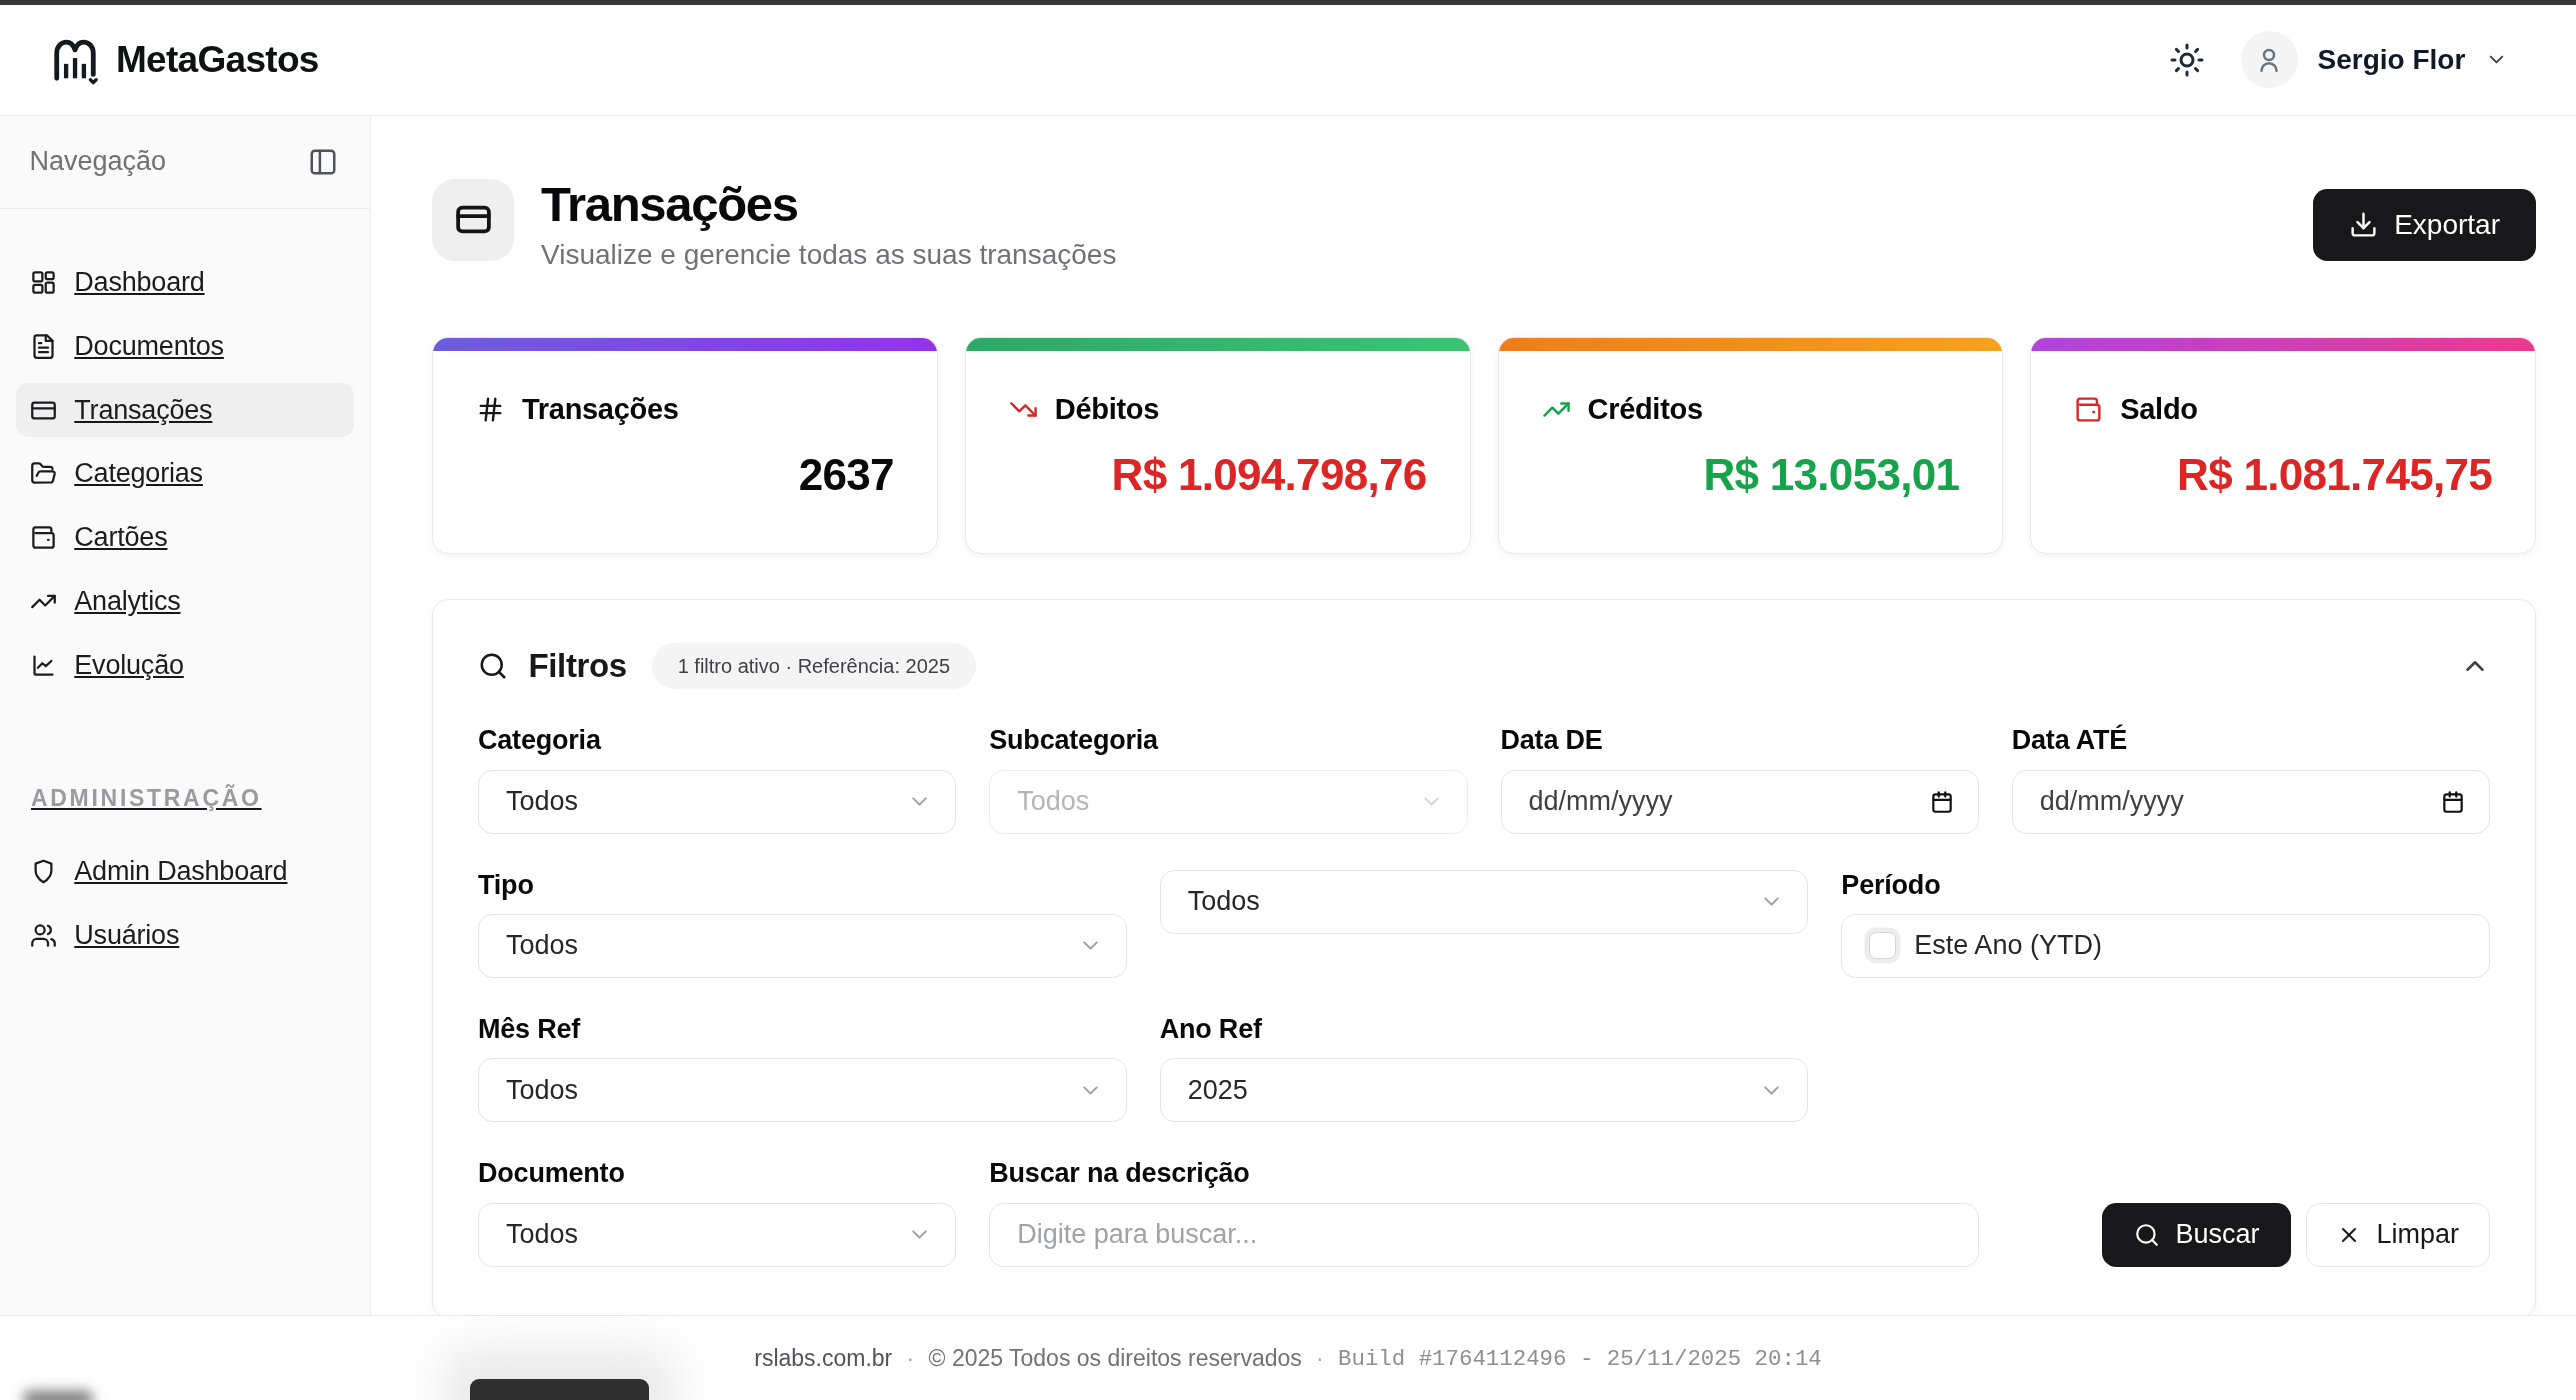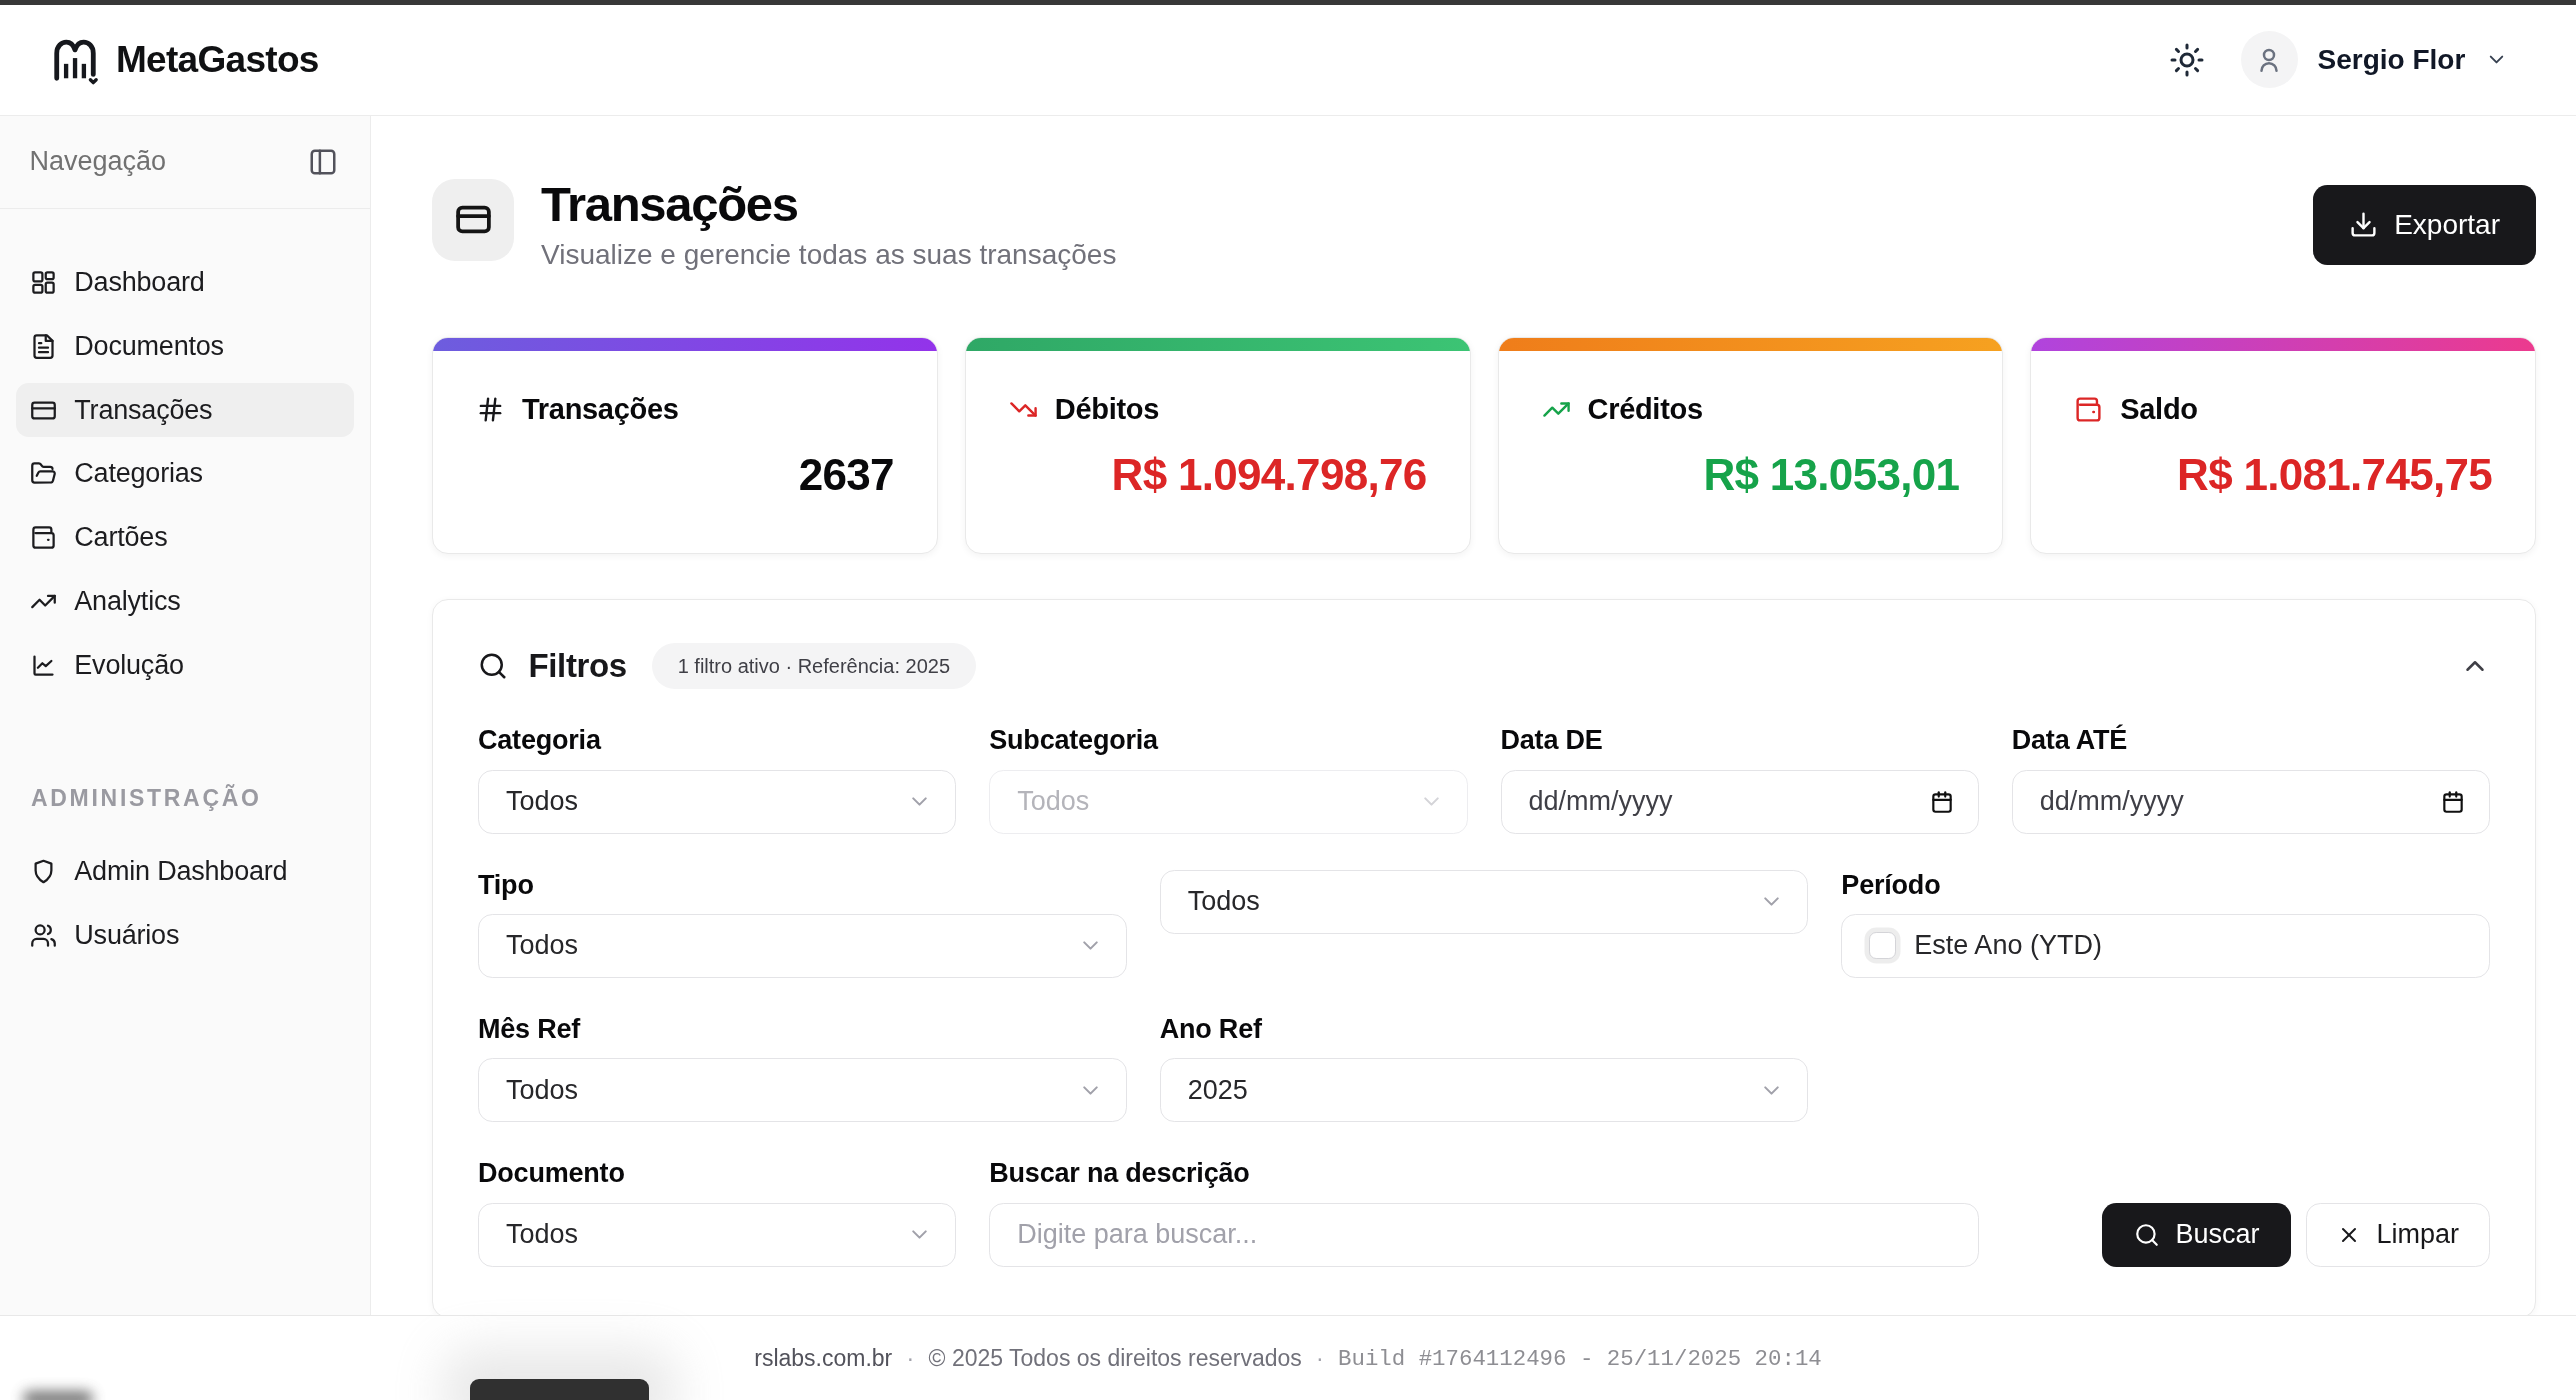--- a/index.html
+++ b/index.html
@@ -28,39 +28,39 @@
   .shell { display:flex; height:1199px; }
 
   
   .sidebar { width:371px; background:#fafafa; border-right:0.9px solid #ececec; flex-shrink:0;
     display:flex; flex-direction:column; }
   .sidebar-head { height:93px; border-bottom:0.9px solid #ececec; display:flex; align-items:center;
     justify-content:space-between; padding:0 32px 0 29.5px; }
   .sidebar-head-label { font-size:27px; color:#717171; }
   .panel-btn { color:#52525b; }
   .panel-btn svg { width:30px; height:30px; }
-  .sidebar-body { padding:47px 16px 0 16px; }
+  .sidebar-body { padding:47px 16px 0 16px;text-decoration:underline; }
   .nav-item { display:flex; align-items:center; height:54px; border-radius:12.5px; padding:0 0 0 14.3px;
     margin-bottom:9.8px; cursor:pointer; color:#1c1c1f; }
   .nav-item.active { background:#efefef; }
   .nav-item svg { width:27px; height:27px; flex-shrink:0; }
   .nav-label { font-size:27px; margin-left:17px; letter-spacing:-0.2px; }
   .admin-label { margin:93px 0 32px 15px; font-size:23px; font-weight:700; letter-spacing:2.7px; color:#9a9aa1; }
 
   
   .main { flex:1; padding:63px 40px 0 61px; background:#fff; position:relative; }
 
   .page-head { display:flex; align-items:flex-start; }
   .page-icon { width:82px; height:82px; border-radius:23px; background:#efefef; display:flex;
     align-items:center; justify-content:center; color:#141414; flex-shrink:0; }
   .page-icon svg { width:41px; height:41px; }
   .page-titles { margin-left:27px; }
   .page-title { font-size:49px; font-weight:700; letter-spacing:-1.3px; color:#09090b; line-height:1.05; }
   .page-subtitle { font-size:28px; color:#71717a; margin-top:9px; }
-  .export-btn { margin-left:auto; align-self:center; height:80px; padding:0 36px; background:#18181b;
+  .export-btn { margin-left:auto; align-self:center; height:72px; padding:0 36px; background:#18181b;
     color:#fff; border:none; border-radius:14.3px; display:flex; align-items:center; gap:16px;
     font-size:28px; font-weight:500; cursor:pointer; font-family:inherit; }
   .export-btn svg { width:29px; height:29px; }
 
   
   .cards { display:grid; grid-template-columns:repeat(4,1fr); gap:27px; margin-top:66px; }
   .stat-card { background:#fff; border:0.9px solid #e9e9e9; border-radius:16px; height:217px;
     overflow:hidden; box-shadow:0 1.8px 7.2px rgba(0,0,0,0.05); }
   .card-accent { height:13.4px; width:100%; }
   .card-body { padding:42px 43px 0 43px; }

